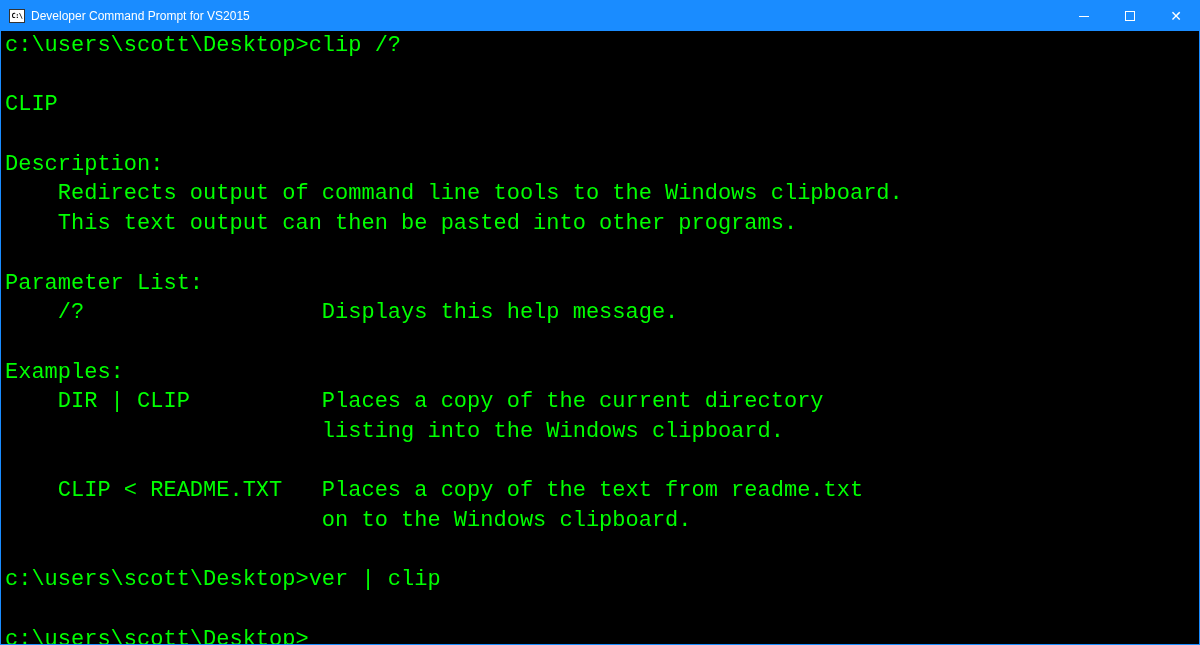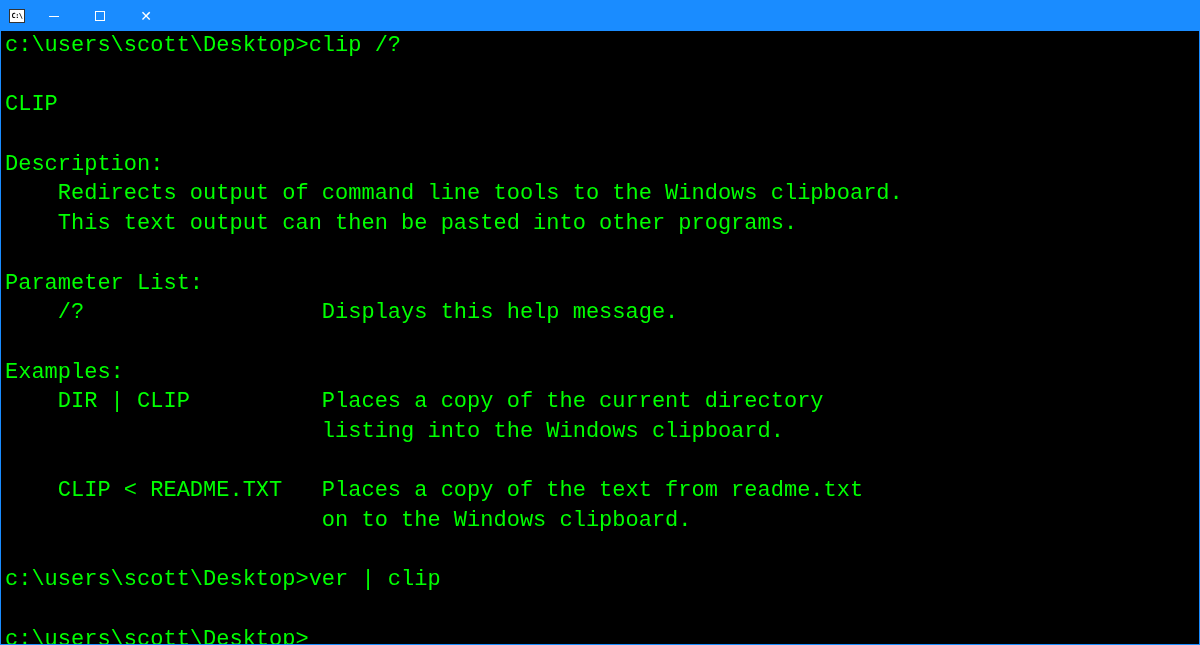--- a/index.html
+++ b/index.html
@@ -90,20 +90,21 @@
     }
   </style>
 </head>
 <body>
 
 <div class="window">
   <div class="titlebar">
     <div class="titlebar-icon">
       <span>C:\</span>
     </div>
+    <div class="titlebar-title">Developer Command Prompt for VS2015</div>
     <div class="titlebar-controls">
       <div class="titlebar-btn">
         <div class="minimize-line"></div>
       </div>
       <div class="titlebar-btn">
         <div class="maximize-box"></div>
       </div>
       <div class="titlebar-btn close">
         <div class="close-x">✕</div>
       </div>

